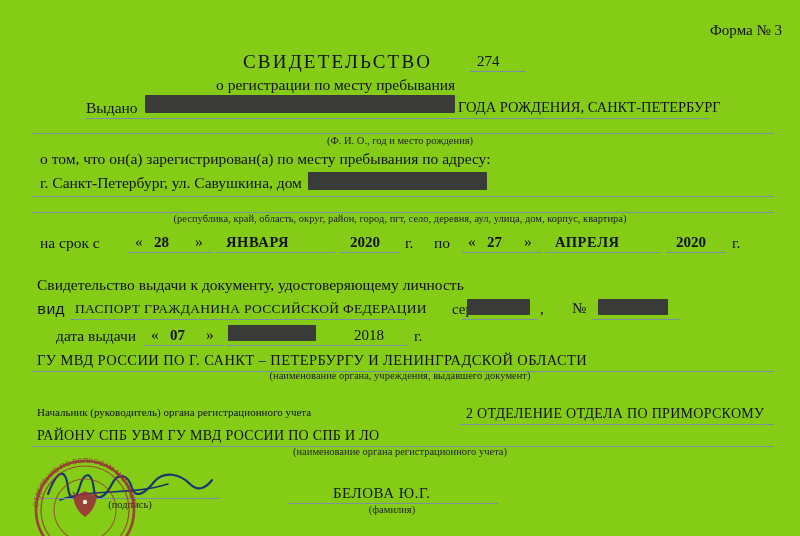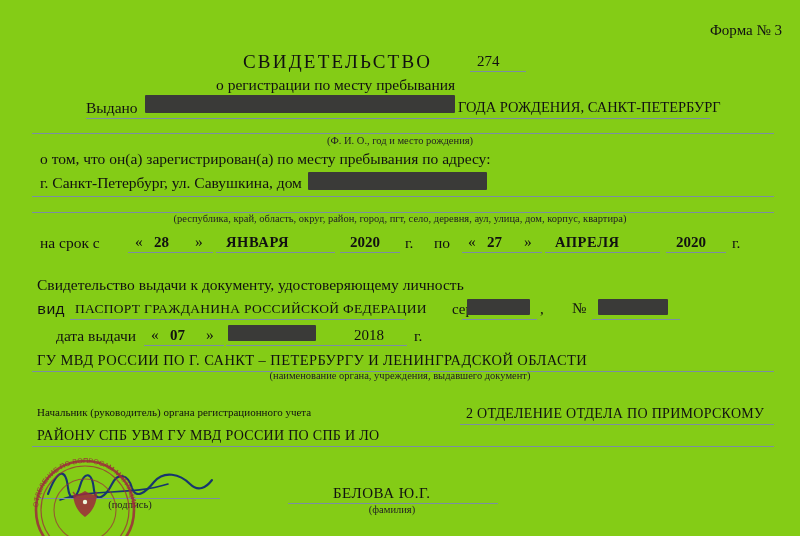--- a/index.html
+++ b/index.html
@@ -296,20 +296,21 @@
 
   <div class="txt" id="organ-line">ГУ  МВД  РОССИИ  ПО  Г. САНКТ – ПЕТЕРБУРГУ  И  ЛЕНИНГРАДСКОЙ ОБЛАСТИ</div>
   <div class="rule" id="organ-rule"></div>
   <div class="caption" id="organ-caption">(наименование органа, учреждения, выдавшего документ)</div>
 
   <div class="txt" id="chief-label">Начальник (руководитель) органа регистрационного учета</div>
   <div class="txt" id="chief-value">2 ОТДЕЛЕНИЕ ОТДЕЛА  ПО ПРИМОРСКОМУ</div>
   <div class="rule" id="chief-rule"></div>
   <div class="txt" id="chief-line2">РАЙОНУ СПБ УВМ  ГУ  МВД  РОССИИ  ПО СПБ  И  ЛО</div>
   <div class="rule" id="chief-rule2"></div>
+  <div class="caption" id="chief-caption">(наименование органа регистрационного учета)</div>
 
   <svg id="signature" viewBox="0 0 180 44">
     <path d="M8,32 C18,6 26,6 28,26 C30,40 36,38 40,24 C44,10 52,8 54,28 C56,42 66,34 72,22
              C78,10 88,12 92,26 C96,38 106,30 114,20 C124,8 140,12 150,22 C158,30 166,26 172,18" fill="none" stroke="#17366e" stroke-width="2.1" stroke-linecap="round"></path>
     <path d="M20,38 C50,26 90,34 128,22" fill="none" stroke="#17366e" stroke-width="1.6" stroke-linecap="round"></path>
   </svg>
   <div class="rule" id="sign-rule"></div>
   <div class="caption" id="sign-caption">(подпись)</div>
 
   <div class="txt" id="surname">БЕЛОВА Ю.Г.</div>

